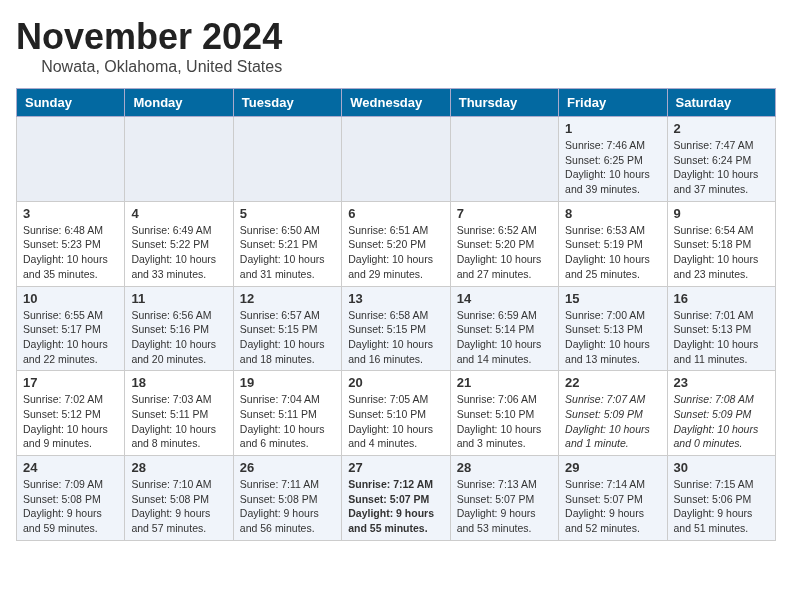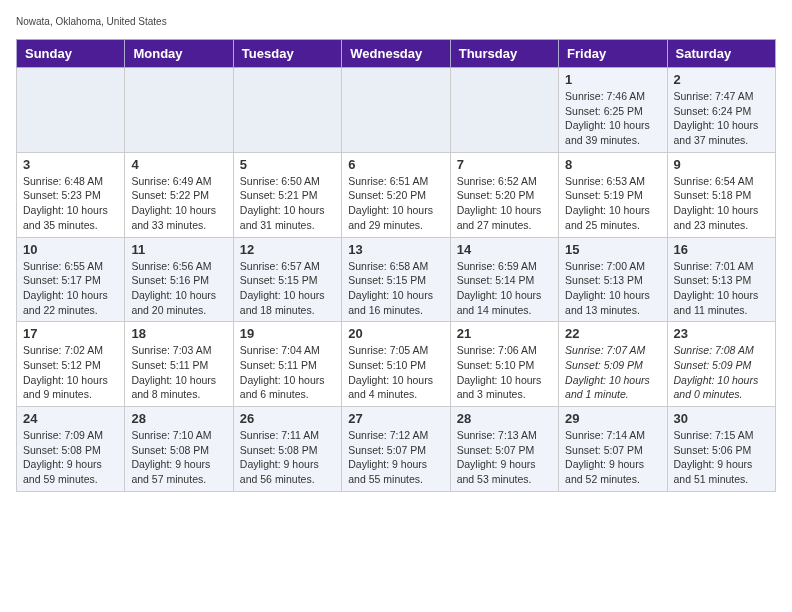--- a/index.html
+++ b/index.html
@@ -34,30 +34,30 @@
     }
     .title-area {
       text-align: right;
     }
     .month-title {
       font-size: 36px;
       font-weight: bold;
       color: #222;
     }
     .location {
-      font-size: 10px;
+      font-size: 16px;
       color: #444;
     }
     .calendar {
       width: 100%;
       border-collapse: collapse;
       table-layout: fixed;
     }
     .calendar th {
-      background: #4c1d95;
+      background: #0369a1;
       color: #fff;
       text-align: left;
       padding: 6px 8px;
       font-size: 13px;
       border: 1px solid #aac;
     }
     .calendar td {
       border: 1px solid #ccc;
       vertical-align: top;
       padding: 4px 6px;
@@ -84,20 +84,21 @@
     }
     .alt-row td.empty {
       background: #eaeef5;
     }
   </style>
 </head>
 <body>
 
 <div class="header-area">
   <div class="title-area">
+    <div class="month-title">November 2024</div>
     <div class="location">Nowata, Oklahoma, United States</div>
   </div>
 </div>
 
 <table class="calendar">
   <thead>
     <tr>
     <th>Sunday</th>
         <th>Monday</th>
         <th>Tuesday</th>
@@ -299,21 +300,21 @@
         </td>
         <td>
           <div class="day-number">26</div>
           <div class="day-info" style="white-space: pre-line;">Sunrise: 7:11 AM
 Sunset: 5:08 PM
 Daylight: 9 hours
 and 56 minutes.</div>
         </td>
         <td>
           <div class="day-number">27</div>
-          <div class="day-info" style="white-space: pre-line;">Sunrise: 7:12 AM
+          <div class="day-info" style="white-space: pre-line; font-weight: bold;">Sunrise: 7:12 AM
 Sunset: 5:07 PM
 Daylight: 9 hours
 and 55 minutes.</div>
         </td>
         <td>
           <div class="day-number">28</div>
           <div class="day-info" style="white-space: pre-line;">Sunrise: 7:13 AM
 Sunset: 5:07 PM
 Daylight: 9 hours
 and 53 minutes.</div>

